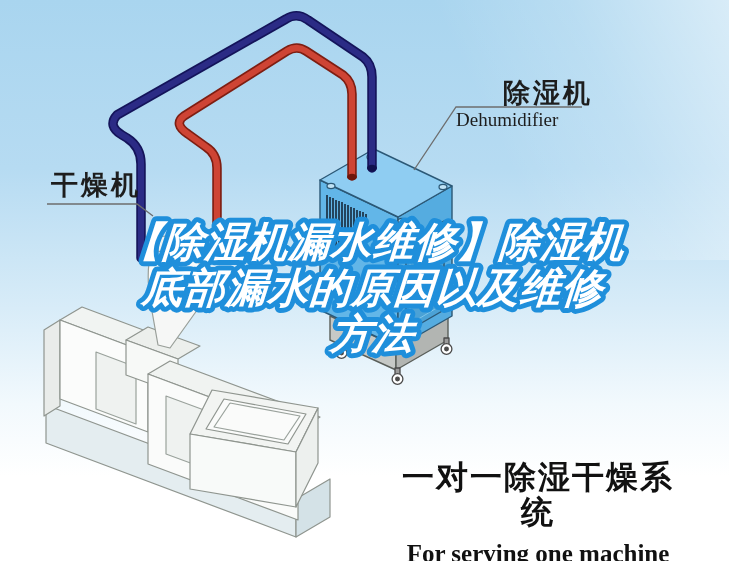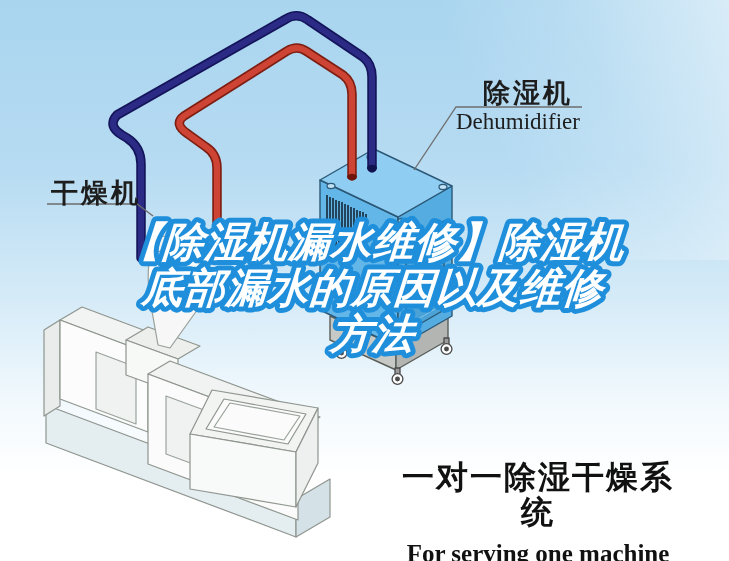--- a/index.html
+++ b/index.html
@@ -7,24 +7,24 @@
   .stage{position:relative;width:729px;height:561px;overflow:hidden;
          background:linear-gradient(180deg,var(--sky) 0%, #b6dbf2 30%, #d8ecf8 55%, #f2f9fd 72%, #ffffff 85%);}
   .sky-streak{position:absolute;top:0;right:0;width:420px;height:260px;pointer-events:none;
          background:linear-gradient(245deg, rgba(255,255,255,0.55) 0%, rgba(255,255,255,0.18) 30%, rgba(255,255,255,0) 55%);}
   .illustration{position:absolute;left:0;top:0;}
 
   
   .eq-label{position:absolute;color:#1d1d1d;}
   .zh-label{font-family:"Liberation Serif",serif;font-weight:600;letter-spacing:3px;font-size:27px;line-height:1;}
   .en-label{font-family:"Liberation Serif",serif;font-size:24px;line-height:1;}
-  .hopper-zh{left:51px;top:180px;}
+  .hopper-zh{left:51px;top:172px;}
   .hopper-en{left:55px;top:207px;}
-  .dehu-zh{left:483px;top:80px;}
-  .dehu-en{left:456px;top:110px;font-size:23px;}
+  .dehu-zh{left:503px;top:80px;}
+  .dehu-en{left:456px;top:110px;font-size:19px;}
 
   
   .title-svg{position:absolute;left:0;top:0;}
   .title-svg text{font-family:"Liberation Sans",sans-serif;font-weight:700;font-style:italic;
                   font-size:41px;letter-spacing:1px;}
   .t-stroke{fill:var(--title_outline);stroke:var(--title_outline);stroke-width:10;stroke-linejoin:round;}
   .t-fill{fill:var(--title_fill);}
 
   
   .caption{position:absolute;left:394px;top:460px;width:288px;text-align:center;color:#111;}

